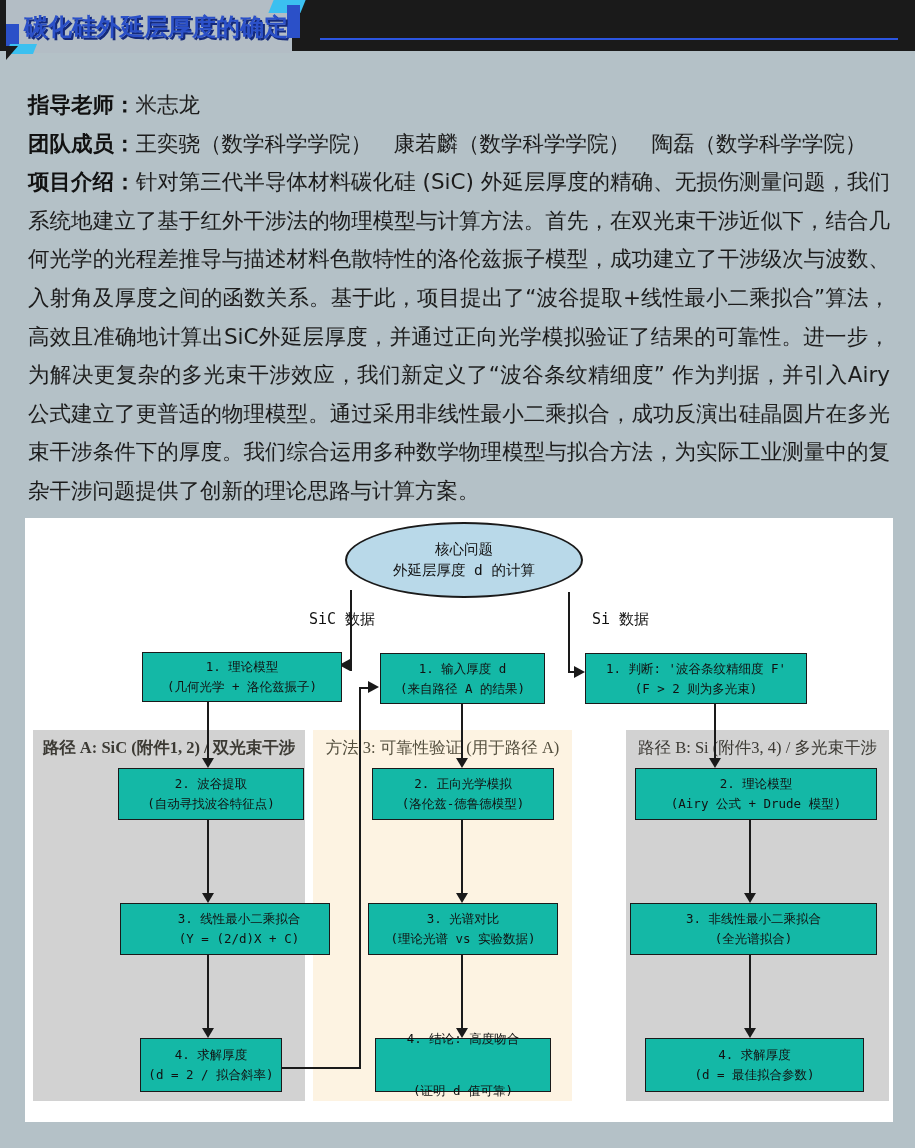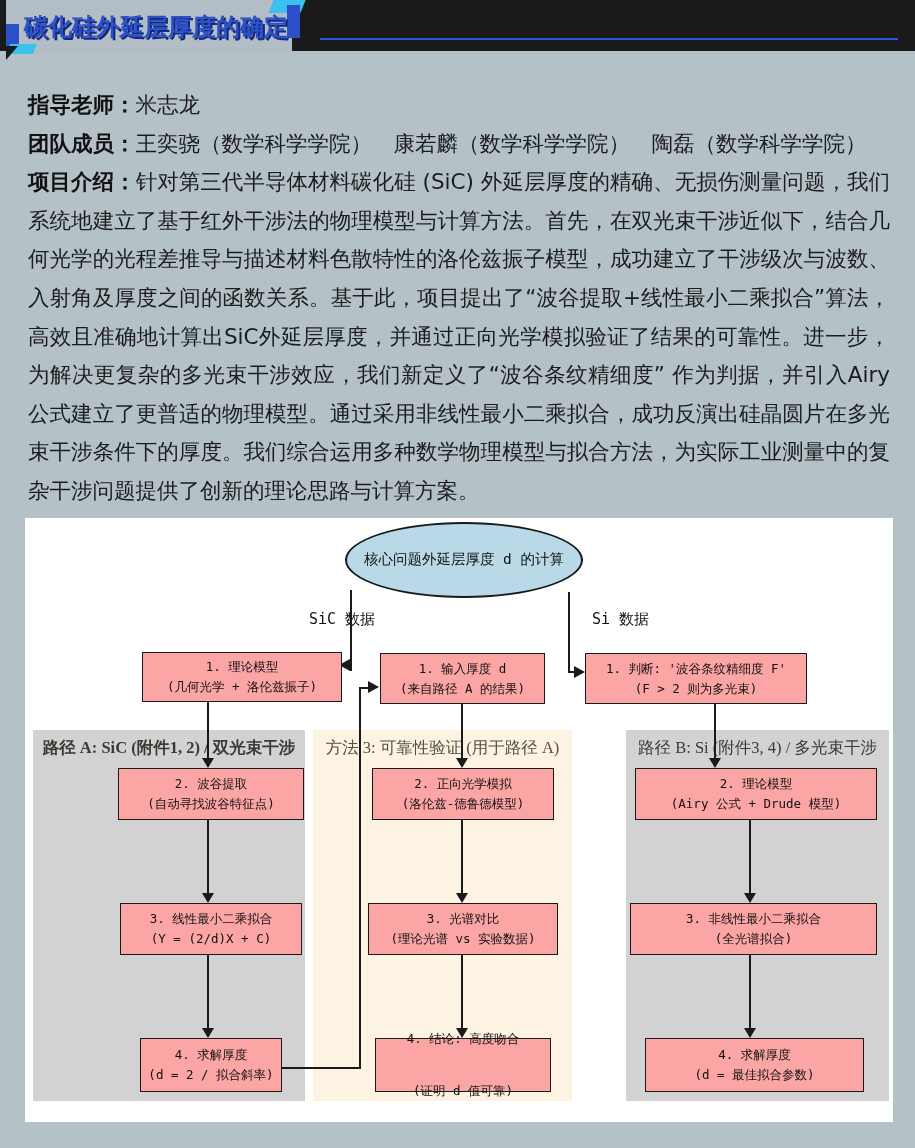--- a/index.html
+++ b/index.html
@@ -25,34 +25,34 @@
   .deco-dark-bl{position:absolute;left:0;top:46px;width:12px;height:14px;background:#1a1a1a;clip-path:polygon(0 0,100% 0,0 100%);}
   
   .content{position:absolute;left:28px;top:86px;width:862px;}
   .content p{margin:0;font-size:21.5px;line-height:38.6px;text-align:justify;}
   .content b{font-weight:bold;color:#111;}
   
   .panel{position:absolute;left:25px;top:518px;width:868px;height:604px;background:#ffffff;}
   .ellipse{
     position:absolute;left:320px;top:4px;width:234px;height:72px;border-radius:50%;
     background:#b9d9e9;border:2px solid #1a1a1a;
-    display:flex;flex-direction:row;justify-content:center;align-items:center;
+    display:flex;flex-direction:column;justify-content:center;align-items:center;
     font-family:"DejaVu Sans Mono",monospace;font-size:14.5px;line-height:1.45;color:#111;
   }
   .branch-label{position:absolute;font-family:"DejaVu Sans Mono",monospace;font-size:15px;color:#111;white-space:nowrap;}
   .fc-col{position:absolute;top:212px;height:371px;}
   .col-a{left:8px;width:272px;background:#d2d2d2;}
   .col-m{left:288px;width:259px;background:#fdf3e2;}
   .col-b{left:601px;width:263px;background:#d2d2d2;}
   .col-header{
     position:absolute;left:0;top:7px;width:100%;text-align:center;
     font-family:"Liberation Serif","DejaVu Serif",serif;font-size:16.5px;color:#3c3a34;white-space:nowrap;
   }
   .fc-box{
-    position:absolute;background:#fca5a5;border:1.5px solid #1a1a1a;
+    position:absolute;background:#14b8a6;border:1.5px solid #1a1a1a;
     display:flex;flex-direction:column;justify-content:center;align-items:center;
     font-family:"DejaVu Sans Mono",monospace;font-size:12.5px;line-height:1.6;
     text-align:center;color:#111;white-space:nowrap;z-index:2;
   }
   .vline{position:absolute;width:2px;background:#1a1a1a;z-index:1;}
   .hline{position:absolute;height:2px;background:#1a1a1a;z-index:1;}
   .arr-down{position:absolute;width:0;height:0;border-left:6px solid transparent;border-right:6px solid transparent;border-top:10px solid #1a1a1a;z-index:1;}
   .arr-left{position:absolute;width:0;height:0;border-top:6px solid transparent;border-bottom:6px solid transparent;border-right:11px solid #1a1a1a;z-index:1;}
   .arr-right{position:absolute;width:0;height:0;border-top:6px solid transparent;border-bottom:6px solid transparent;border-left:11px solid #1a1a1a;z-index:1;}
 </style>
@@ -112,21 +112,21 @@
     <div class="col-header" style="color:#55503f;">方法 3: 可靠性验证 (用于路径 A)</div>
   </div>
   <div class="fc-col col-b" style="background: rgb(210, 210, 210);">
     <div class="col-header">路径 B: Si (附件3, 4) / 多光束干涉</div>
   </div>
 
   <div class="fc-box" style="left:93px;top:250px;width:184px;height:50px;">
     <span>2. 波谷提取</span>
     <span>(自动寻找波谷特征点)</span>
   </div>
-  <div class="fc-box" style="left:95px;top:385px;width:180px;height:50px;">
+  <div class="fc-box" style="left:95px;top:385px;width:180px;height:50px;padding-left:28px;">
     <span>3. 线性最小二乘拟合</span>
     <span>(Y = (2/d)X + C)</span>
   </div>
   <div class="fc-box" style="left:115px;top:520px;width:140px;height:52px;">
     <span>4. 求解厚度</span>
     <span>(d = 2 / 拟合斜率)</span>
   </div>
 
   <div class="fc-box" style="left:347px;top:250px;width:180px;height:50px;">
     <span>2. 正向光学模拟</span>

